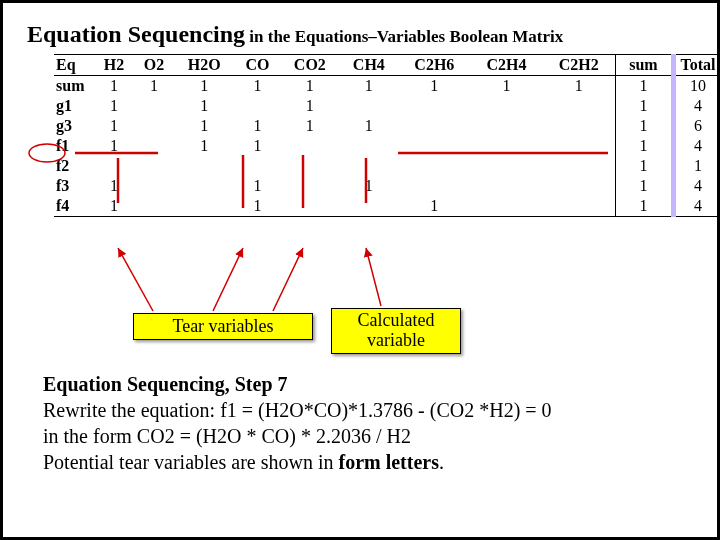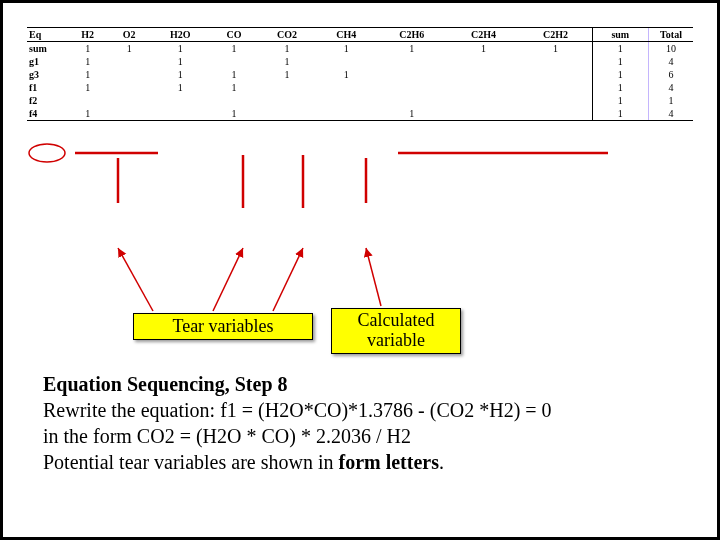--- a/index.html
+++ b/index.html
@@ -19,42 +19,43 @@
   }
   .title {
     font-weight: bold;
     margin-bottom: 4px;
   }
   .title .big { font-size: 24px; }
   .title .small { font-size: 17px; font-weight: bold; }
   table.matrix {
     border-collapse: collapse;
     width: 100%;
-    font-size: 10px;
+    font-size: 16px;
     margin-top: 6px;
+    margin-left: 27px;
   }
   table.matrix th, table.matrix td {
     text-align: center;
     padding: 1px 2px;
     font-weight: normal;
   }
   table.matrix th {
     font-weight: bold;
     border-bottom: 1px solid #000;
   }
   table.matrix th.eq, table.matrix td.eq {
     text-align: left;
     font-weight: bold;
     width: 36px;
   }
   table.matrix th.sum-col, table.matrix td.sum-col {
     border-left: 1px solid #000;
   }
   table.matrix th.total-col, table.matrix td.total-col {
-    border-left: 1px solid #c4b5fd;
+    border-left: 5px solid #c4b5fd;
     width: 40px;
   }
   table.matrix th.top { border-top: 1px solid #000; }
   table.matrix tr:last-child td { border-bottom: 1px solid #000; }
   .box {
     background: #ffff00;
     border: 1px solid #000;
     box-shadow: 2px 2px 3px rgba(0,0,0,0.4);
     padding: 2px 14px;
     font-size: 18px;
@@ -80,20 +81,23 @@
   }
   svg.overlay line, svg.overlay ellipse { stroke: #d00000; stroke-width: 1.5; fill: none; }
   svg.overlay .thick { stroke-width: 2.5; }
   svg.overlay .arrow { marker-end: url(#ah); }
 </style>
 </head>
 <body>
 
 <div class="slide">
 
+  <div class="title">
+    <span class="big">Equation Sequencing</span><span class="small"> in the Equations–Variables Boolean Matrix</span>
+  </div>
 
   <table class="matrix">
     <thead>
       <tr id="hdr-row">
           <th class="eq top">Eq</th>
           <th class="top">H2</th>
           <th class="top">O2</th>
           <th class="top">H2O</th>
           <th class="top">CO</th>
           <th class="top">CO2</th>
@@ -170,20 +174,34 @@
           <td></td>
           <td></td>
           <td></td>
           <td></td>
           <td></td>
           <td></td>
           <td class="sum-col">1</td>
           <td class="total-col">1</td>
         </tr>
         <tr>
+          <td class="eq">f3</td>
+          <td>1</td>
+          <td></td>
+          <td></td>
+          <td>1</td>
+          <td></td>
+          <td>1</td>
+          <td></td>
+          <td></td>
+          <td></td>
+          <td class="sum-col">1</td>
+          <td class="total-col">4</td>
+        </tr>
+        <tr>
           <td class="eq">f4</td>
           <td>1</td>
           <td></td>
           <td></td>
           <td>1</td>
           <td></td>
           <td></td>
           <td>1</td>
           <td></td>
           <td></td>
@@ -213,21 +231,21 @@
     <line class="thick" x1="72" y1="150" x2="155" y2="150"></line>
     <line class="thick" x1="395" y1="150" x2="605" y2="150"></line>
 
     <line class="arrow" x1="150" y1="308" x2="115" y2="245"></line>
     <line class="arrow" x1="210" y1="308" x2="240" y2="245"></line>
     <line class="arrow" x1="270" y1="308" x2="300" y2="245"></line>
     <line class="arrow" x1="378" y1="303" x2="363" y2="245"></line>
   </svg>
 
   <div class="bodytext">
-    <div class="step">Equation Sequencing, Step 8</div>
+    <div class="step">Equation Sequencing, Step 7</div>
     <div>Rewrite the equation: f1 = (H2O*CO)*1.3786 - (CO2 *H2) = 0</div>
     <div>in the form CO2 = (H2O * CO) * 2.2036 / H2</div>
     <div>
       <span>Potential tear variables are shown in </span><b>form letters</b><span>.</span>
     </div>
   </div>
 
 </div>
 
 </body></html>

